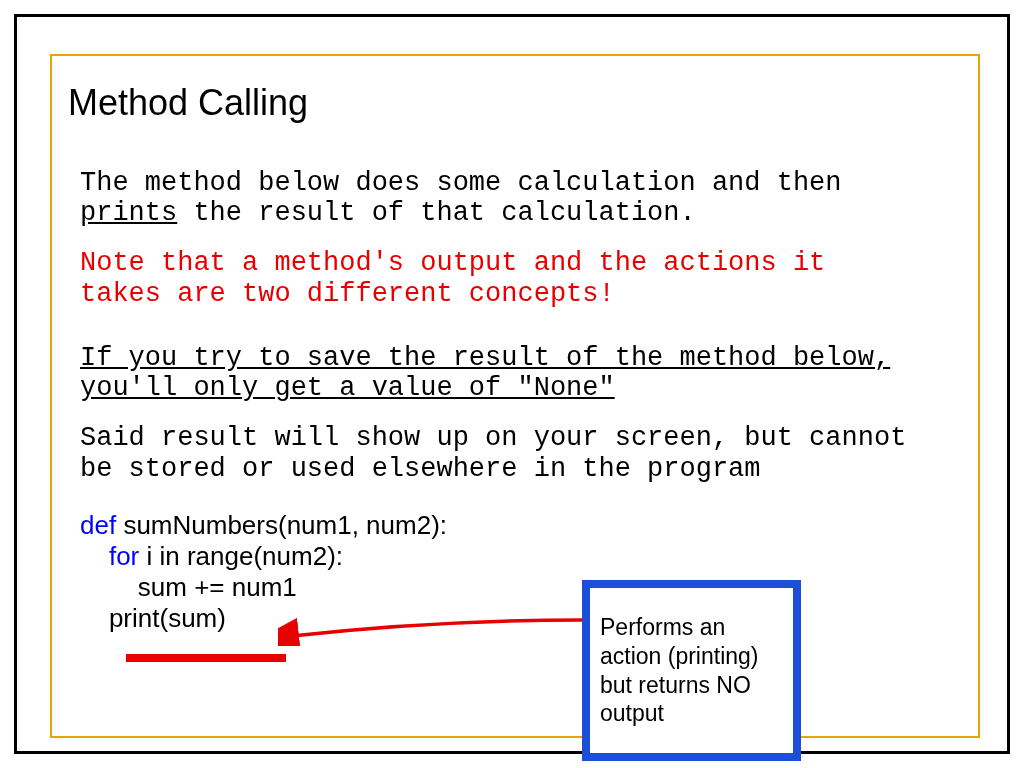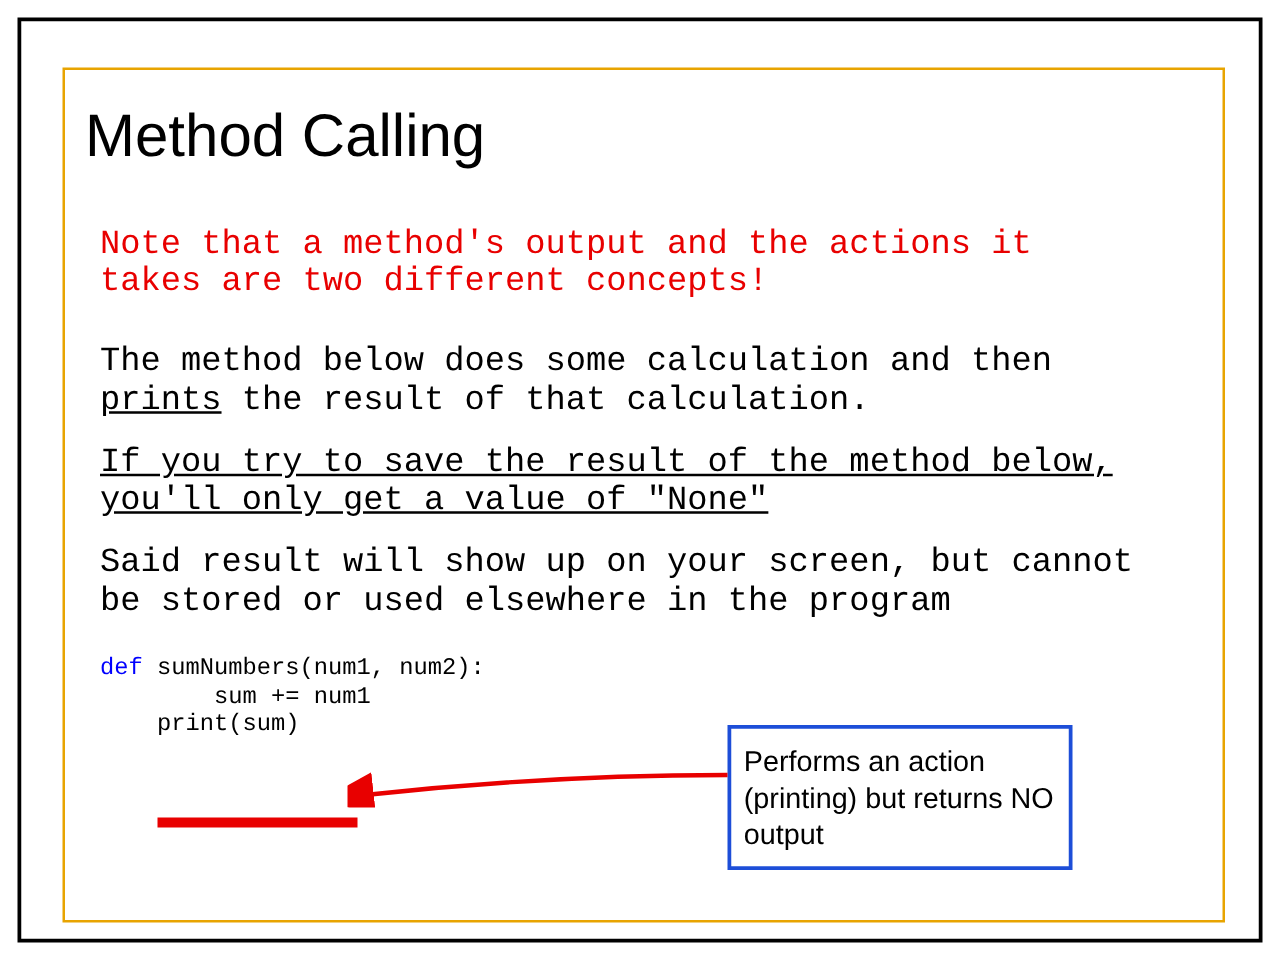--- a/index.html
+++ b/index.html
@@ -21,21 +21,21 @@
     left: 50px; top: 54px;
     width: 930px; height: 684px;
     border: 2px solid #e8a400;
   }
   .content {
     position: absolute;
     left: 60px; top: 42px;
     width: 900px;
   }
   .title {
-    font-size: 48px;
+    font-size: 36px;
     font-weight: 400;
     color: #000;
     margin-top: 40px;
     margin-bottom: 44px;
     margin-left: 8px;
     font-family: Arial, Helvetica, sans-serif;
   }
   .mono {
     font-family: "Courier New", Courier, monospace;
     font-size: 27px;
@@ -46,42 +46,42 @@
   .red-note { color: #e80000; margin-bottom: 34px; }
   .blk { color: #000; }
   .para { margin-bottom: 20px; }
   .u { text-decoration: underline; }
   .code-block {
     margin-top: 26px;
     margin-left: 20px;
   }
   .kw { color: #0000ff; }
   .code-line {
-    font-family: Liberation Mono, monospace;
-    font-size: 19px;
+    font-family: Liberation Sans, sans-serif;
+    font-size: 26px;
     line-height: 1.2;
     white-space: pre;
     color: #000;
   }
   .red-underline {
     position: absolute;
     left: 126px;
     top: 654px;
     width: 160px;
     height: 8px;
     background: #e80000;
   }
   .callout-box {
     position: absolute;
     left: 582px;
     top: 580px;
-    width: 276px;
-    border: 3px solid #1d4ed8;
+    width: 219px;
+    border: 8px solid #1d4ed8;
     background: #fff;
-    padding: 12px 10px;
+    padding: 25px 10px;
     font-family: Arial, Helvetica, sans-serif;
     font-size: 23px;
     color: #000;
     line-height: 1.25;
   }
   .arrow {
     position: absolute;
     left: 278px;
     top: 606px;
     width: 306px;
@@ -91,32 +91,33 @@
 </style>
 </head>
 <body>
 
 <div class="outer-border"></div>
 <div class="inner-border"></div>
 
 <div class="content">
   <h1 class="title">Method Calling</h1>
 
-  <div class="mono red-note">Note that a method's output and the actions it takes are two different concepts!</div>
-
   <div class="mono blk para">
     <span>The method below does some calculation and then </span><span class="u">prints</span><span> the result of that calculation.</span>
   </div>
+
+  <div class="mono red-note">Note that a method's output and the actions it takes are two different concepts!</div>
 
   <div class="mono blk para u">If you try to save the result of the method below, you'll only get a value of "None"</div>
 
   <div class="mono blk para">Said result will show up on your screen, but cannot be stored or used elsewhere in the program</div>
 
   <div class="code-block">
     <div class="code-line"><span class="kw">def</span><span> sumNumbers(num1, num2):</span></div>
+    <div class="code-line"><span>    </span><span class="kw">for</span><span> i in range(num2):</span></div>
     <div class="code-line">        sum += num1</div>
     <div class="code-line">    print(sum)</div>
   </div>
 </div>
 
 <div class="red-underline"></div>
 
 <div class="callout-box">Performs an action (printing) but returns NO output</div>
 
 <svg class="arrow" viewBox="0 0 306 40">

